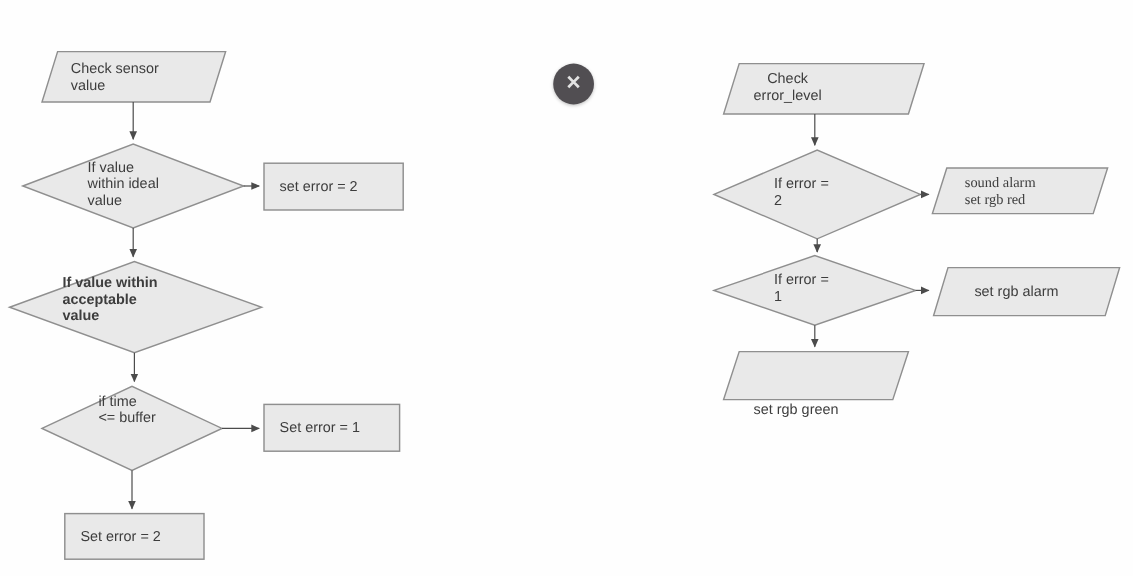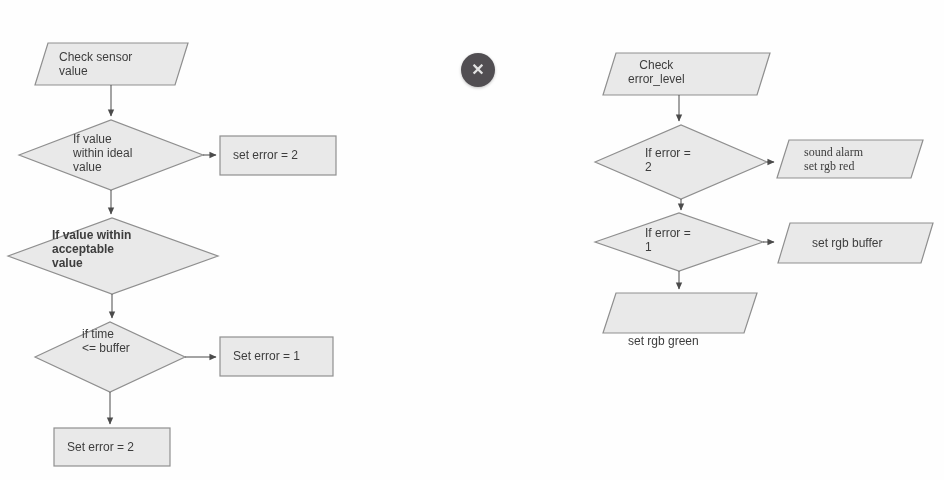--- a/index.html
+++ b/index.html
@@ -103,20 +103,20 @@
   <div class="nlabel" style="left:67px;top:440px;text-align:right;">Set error = 2</div>
 
   <div class="nlabel" style="left:628px;top:58px;text-align:center;">Check
 error_level</div>
   <div class="nlabel" style="left:645px;top:146px;">If error =
 2</div>
   <div class="nlabel" style="left:804px;top:145px;font-family:Liberation Serif, serif;">sound alarm
 set rgb red</div>
   <div class="nlabel" style="left:645px;top:226px;">If error =
 1</div>
-  <div class="nlabel" style="left:812px;top:236px;">set rgb buffer</div>
+  <div class="nlabel" style="left:812px;top:236px;">set rgb alarm</div>
   <div class="nlabel" style="left:628px;top:314px;margin-top:20px;">set rgb green</div>
 
   <div class="close-btn">
     <span class="x">✕</span>
   </div>
 
 </div>
 
 </body></html>

